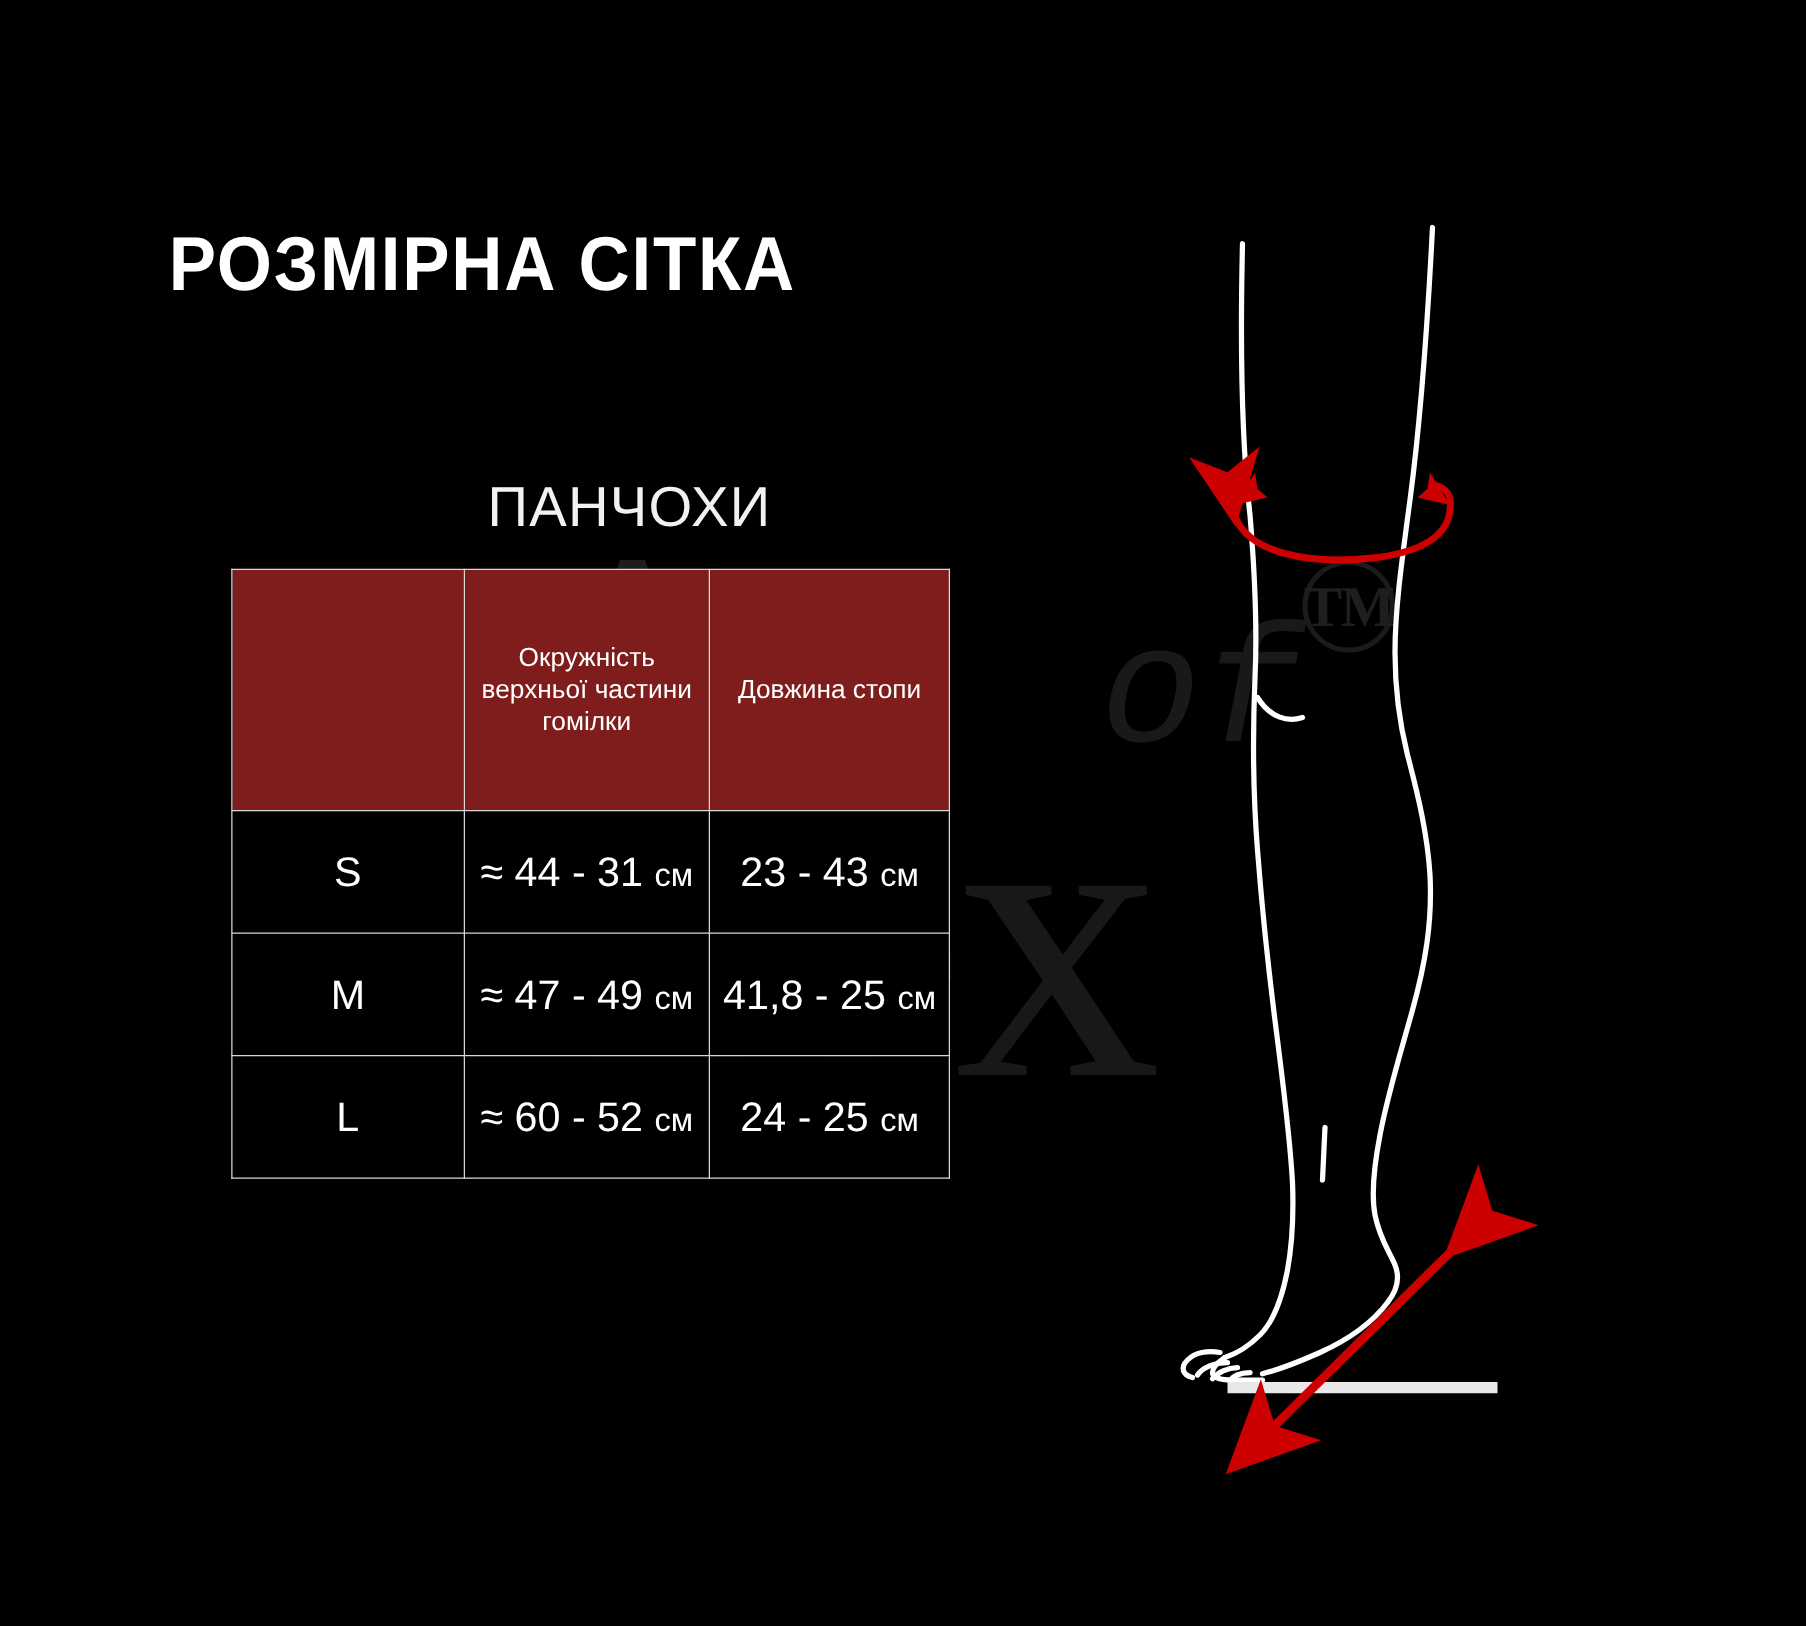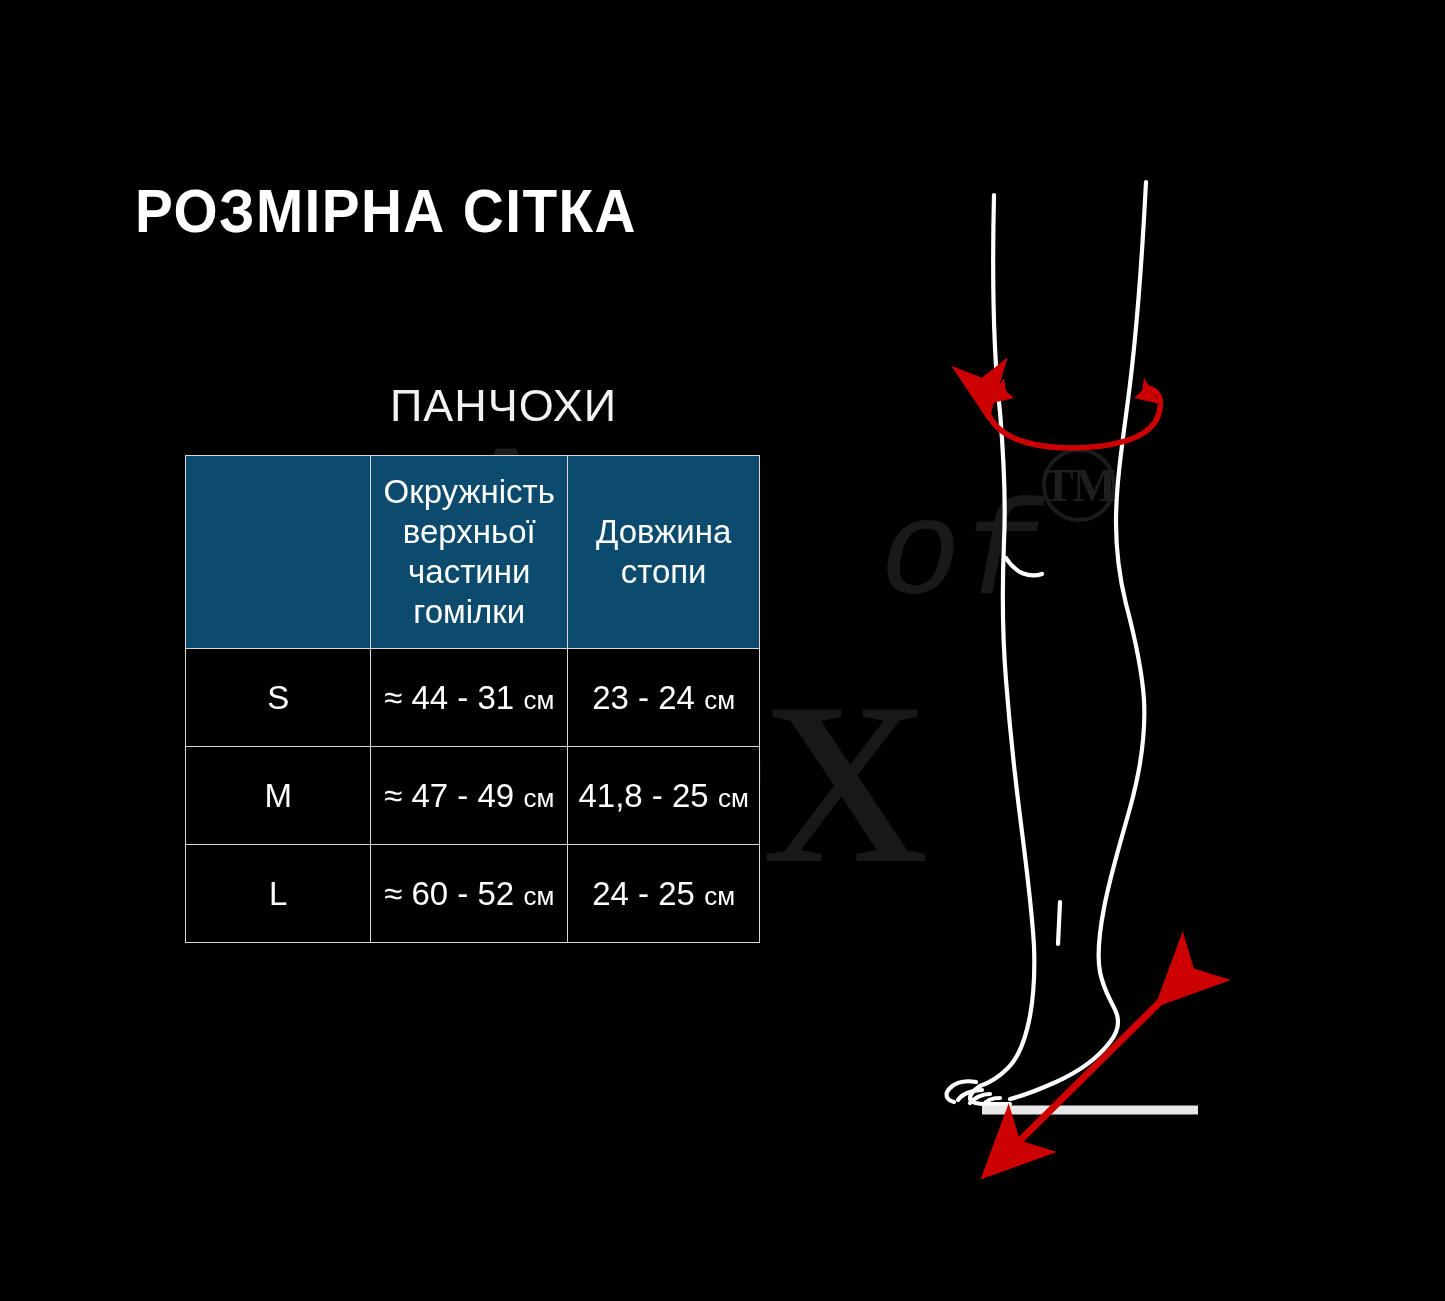--- a/index.html
+++ b/index.html
@@ -116,23 +116,23 @@
   }
   #size-table th,
   #size-table td {
     border: 1px solid #d8d8d8;
     color: #ffffff;
     text-align: center;
     vertical-align: middle;
     font-weight: normal;
   }
   #size-table thead th {
-    background: #0c4a6e;
+    background: #7f1d1d;
     height: 193px;
-    font-size: 33px;
+    font-size: 21px;
     line-height: 1.22;
     padding: 4px 6px;
   }
   #size-table tbody td {
     background: #000000;
     height: 98px;
     font-size: 33px;
     padding: 2px 6px;
   }
   .col-size   { width: 186px; }
@@ -173,21 +173,21 @@
       <tr>
         <th class="col-size"></th>
         <th class="col-circ">Окружність верхньої частини гомілки</th>
         <th class="col-foot">Довжина стопи</th>
       </tr>
     </thead>
     <tbody>
       <tr>
         <td>S</td>
         <td><span>≈ 44 - 31</span> <span class="unit">см</span></td>
-        <td><span>23 - 24</span> <span class="unit">см</span></td>
+        <td><span>23 - 43</span> <span class="unit">см</span></td>
       </tr>
       <tr>
         <td>M</td>
         <td><span>≈ 47 - 49</span> <span class="unit">см</span></td>
         <td><span>41,8 - 25</span> <span class="unit">см</span></td>
       </tr>
       <tr>
         <td>L</td>
         <td><span>≈ 60 - 52</span> <span class="unit">см</span></td>
         <td><span>24 - 25</span> <span class="unit">см</span></td>

